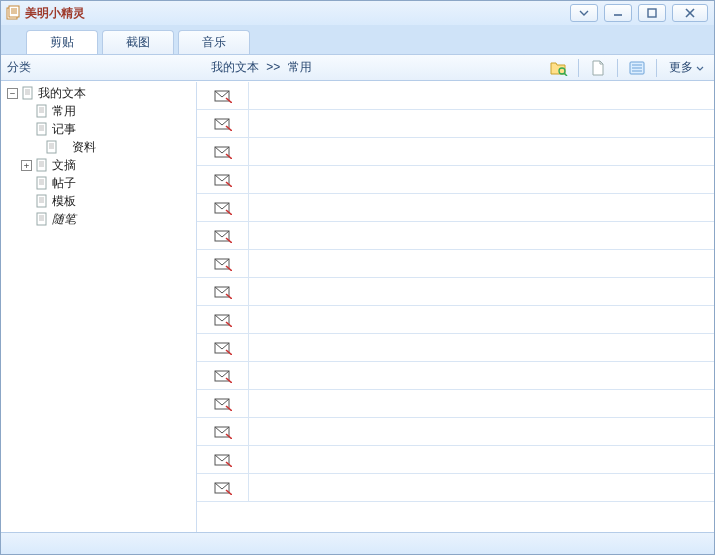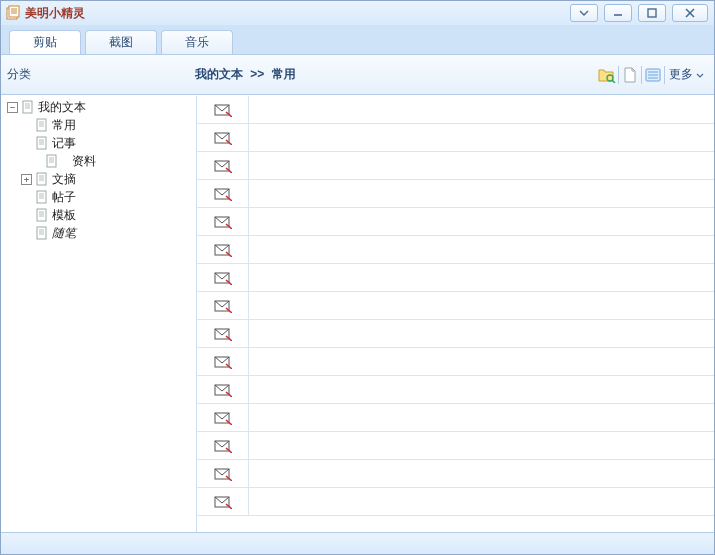--- a/index.html
+++ b/index.html
@@ -47,31 +47,33 @@
     border-bottom: none;
     border-radius: 4px 4px 0 0;
     margin-right: 4px;
     color: #2b4a73;
     position:relative;
   }
   .tab.active {
     background: #fff;
     font-weight: normal;
     z-index: 2;
+    margin-left: 17px;
   }
 
   .toolbar {
-    height: 40px;
+    height: 26px;
     display:flex; align-items:center;
     background: linear-gradient(#f7fbff, #e6f0fb);
     border-bottom: 1px solid #b5cce8;
     padding: 0 6px;
+    gap: 8px;
   }
   .toolbar .label { color:#2b4a73; }
-  .toolbar .breadcrumb { margin-left: 2px; color:#2b4a73; flex:0 0 auto;font-weight:bold; }
+  .toolbar .breadcrumb { margin-left: 10px; color:#2b4a73; flex:0 0 auto; }
   .toolbar .grow { flex:1; }
   .toolbar .ticon {
     width:22px; height:20px; display:flex; align-items:center; justify-content:center;
     border-radius:2px;
   }
   .toolbar .sep { width:1px; height:18px; background:#b5cce8; }
   .toolbar .more { display:flex; align-items:center; gap:3px; color:#2b4a73; padding:0 4px;}
   .toolbar .more svg { margin-top:1px; }
 
   .body {

